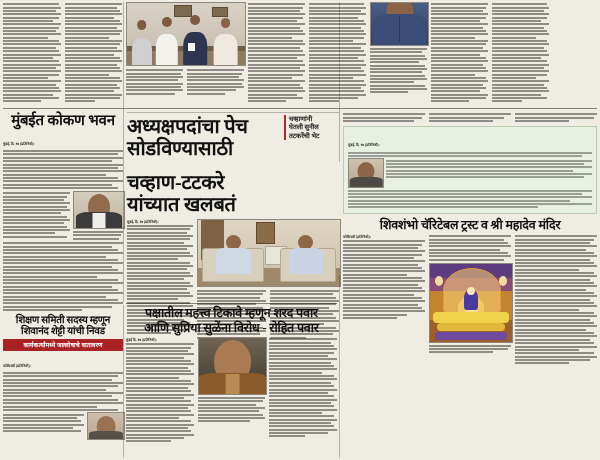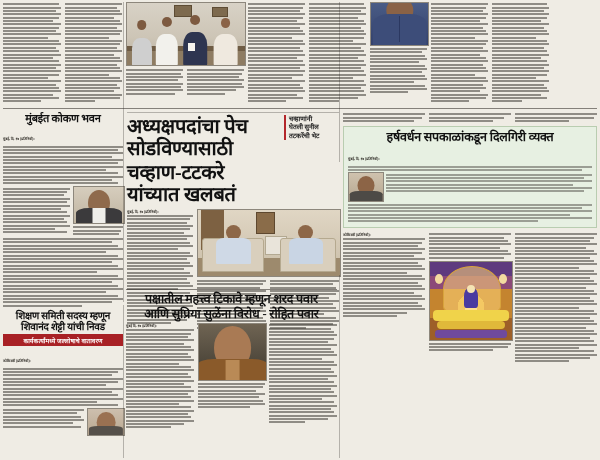--- a/index.html
+++ b/index.html
@@ -23,21 +23,21 @@
   .tx .ln.s6{width:66%}
   .tx .ln.s7{width:52%}
   .tx.dense .ln{height:2px;margin:1.35px 0;opacity:.58}
   .tx.light .ln{opacity:.48}
 
   
   .hl{font-family:"Liberation Serif",serif;font-weight:bold;color:#111;
       text-align:center;line-height:1.12;letter-spacing:-.2px;}
   .hl.big{font-size:20px;}
   .hl.mid{font-size:12.5px;}
-  .hl.sml{font-size:11px;}
+  .hl.sml{font-size:15px;}
   .hl.xs{font-size:10px;}
 
   .rule{height:1px;background:#2b2823;opacity:.55;margin:3px 0;}
   .rule.thin{opacity:.3}
   .vrule{position:absolute;top:0;bottom:0;width:1px;background:#2b2823;opacity:.30;}
 
   
   .photo{position:relative;overflow:hidden;background:#b9b4aa;border:.5px solid #8d877c;}
   .ph-room{background:linear-gradient(#cfc5b4 0%,#c6baa6 40%,#b3a894 100%);}
   .ph-group{background:linear-gradient(#d8d2c6 0%,#cdc5b6 55%,#b9b0a0 100%);}
@@ -493,21 +493,21 @@
           </div>
         </div>
       </div>
     </div>
 
     <div style="width:212px;">
       <div class="rule thin" style="margin:0 0 2px 0;"></div>
       <div style="display:flex;gap:4px;align-items:flex-start;">
         <div style="flex:1;">
           <div class="hl big" style="text-align:left;">अध्यक्षपदांचा पेच सोडविण्यासाठी</div>
-          <div class="hl big" style="text-align:left;margin-top:1px;">चव्हाण-टटकरे यांच्यात खलबतं</div>
+          <div class="hl big" style="text-align:left;margin-top:11px;">चव्हाण-टटकरे यांच्यात खलबतं</div>
         </div>
         <div class="inset" style="width:50px;">
           <div class="txt">चव्हाणांनी</div>
           <div class="txt">घेतली सुनील</div>
           <div class="txt">तटकरेंची भेट</div>
         </div>
       </div>
 
       <div style="display:flex;gap:4px;margin-top:3px;">
 
@@ -640,21 +640,20 @@
         <div style="flex:1">
             <div class="tx dense">
           <div class="ln s1"></div>
               <div class="ln s2"></div>
               <div class="ln s6"></div>
             </div>
           </div>
       </div>
 
       <div class="green" style="margin-top:3px;padding:3px 4px;">
-        <div class="hl mid">हर्षवर्धन सपकाळांकडून दिलगिरी व्यक्त</div>
         <div style="margin-top:2px;">
           <span class="byline">मुंबई, दि. १७ (प्रतिनिधी):</span>
         </div>
         <div class="tx dense light" style="margin-top:1px;">
           <div class="ln s1"></div>
             <div class="ln s2"></div>
         </div>
         <div style="display:flex;gap:4px;margin-top:1px;">
           <div style="width:34px;">
             <div class="photo ph-portrait" style="height:28px;width:100%;">
@@ -680,20 +679,21 @@
           <div class="ln s1"></div>
             <div class="ln s2"></div>
             <div class="ln s1"></div>
           <div class="ln s3"></div>
             <div class="ln s1"></div>
             <div class="ln s5"></div>
         </div>
       </div>
 
       <div style="margin-top:4px;">
+        <div class="hl mid">शिवशंभो चॅरिटेबल ट्रस्ट व श्री महादेव मंदिर</div>
         <div style="display:flex;gap:4px;margin-top:2px;">
           <div style="flex:1">
             <div class="byline">कोकिसरी (प्रतिनिधी):</div>
             <div class="tx dense">
               <div class="ln s1"></div>
                 <div class="ln s2"></div>
                 <div class="ln s3"></div>
               <div class="ln s1"></div>
                 <div class="ln s2"></div>
                 <div class="ln s4"></div>
@@ -796,21 +796,21 @@
               <div class="ln s1"></div>
                 <div class="ln s3"></div>
                 <div class="ln s6"></div>
             </div>
           </div>
         </div>
       </div>
     </div>
   </div>
 
-  <div style="position:absolute;left:126px;top:289px;width:211px;">
+  <div style="position:absolute;left:126px;top:303px;width:211px;">
     <div class="rule" style="margin:0 0 2px 0;"></div>
     <div class="hl mid">पक्षातील महत्त्व टिकावे म्हणून शरद पवार</div>
     <div class="hl mid" style="margin-top:1px;">आणि सुप्रिया सुळेंना विरोध - रोहित पवार</div>
 
     <div style="display:flex;gap:4px;margin-top:2px;">
       <div style="flex:1">
         <div class="byline">मुंबई दि. १७ (प्रतिनिधी):</div>
         <div class="tx dense">
           <div class="ln s1"></div>
             <div class="ln s2"></div>

